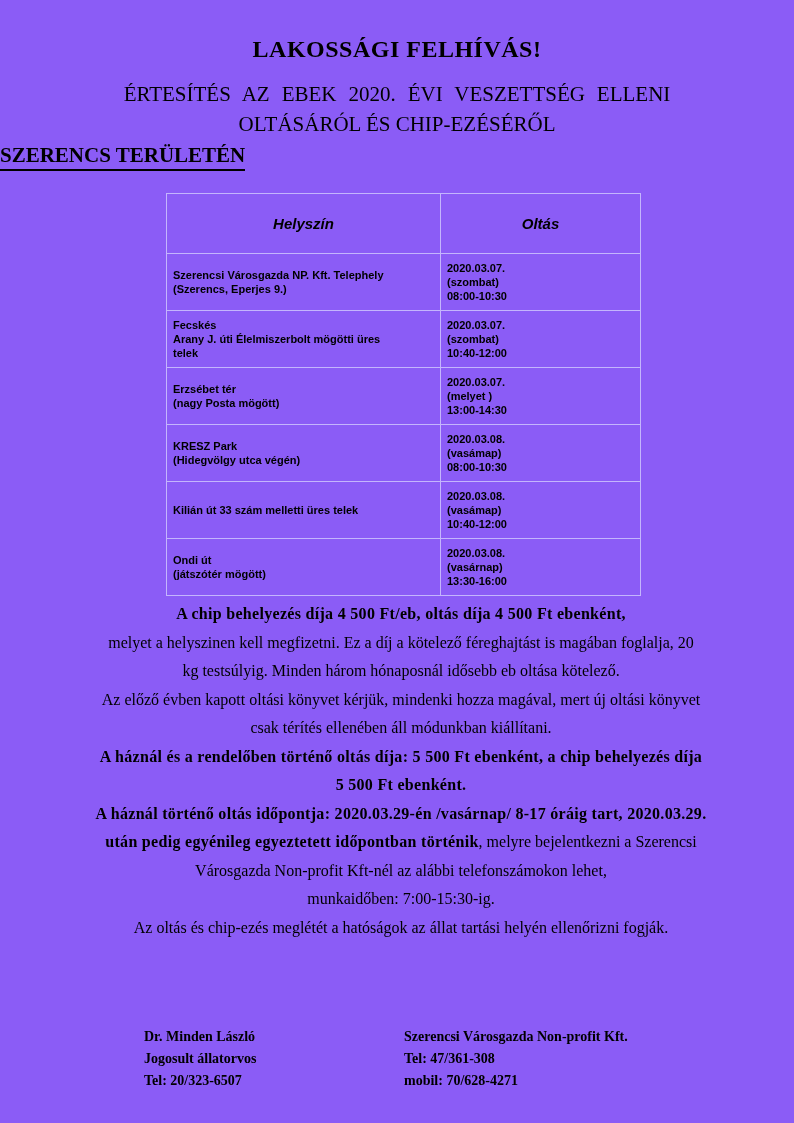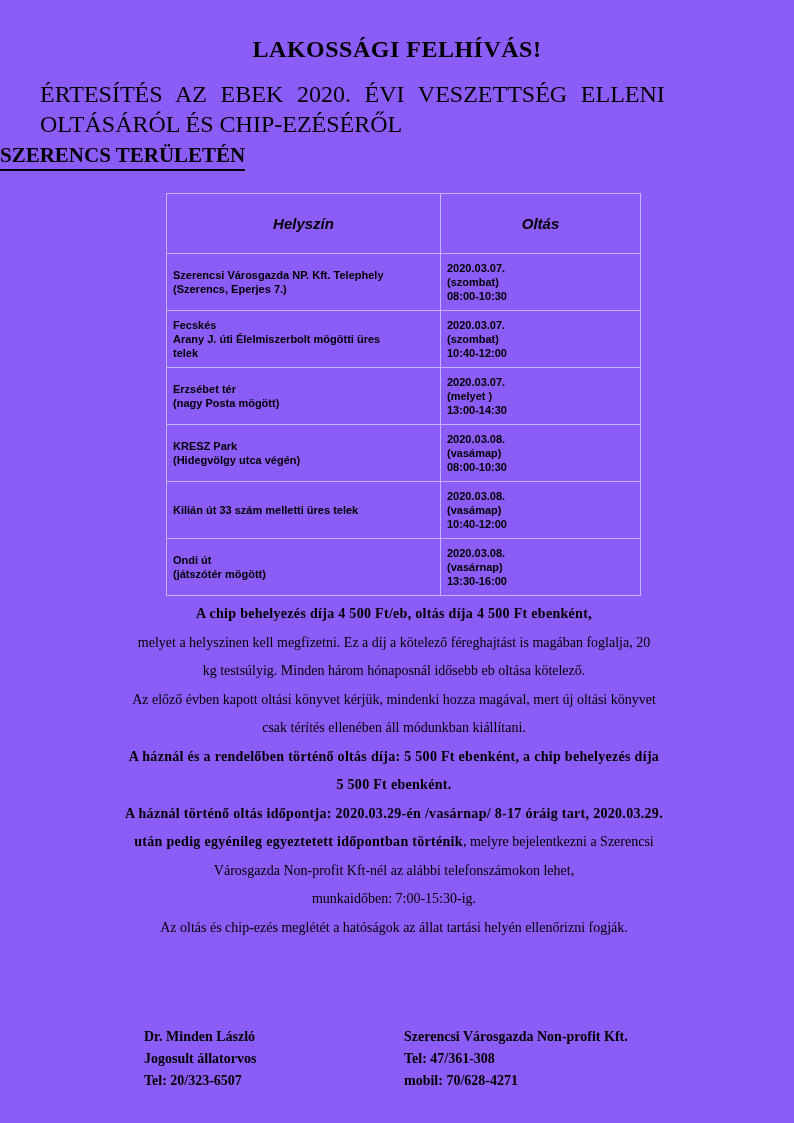--- a/index.html
+++ b/index.html
@@ -24,22 +24,22 @@
     text-align: center;
     font-size: 24px;
     font-weight: bold;
     letter-spacing: 0.5px;
   }
   .subtitle {
     position: absolute;
     top: 79px;
     left: 40px;
     width: 714px;
-    text-align: left;
-    font-size: 24px;
+    text-align: center;
+    font-size: 21px;
     line-height: 30px;
   }
   .subtitle .line1 { word-spacing: 0.32em; }
   .section-title {
     position: absolute;
     top: 143px;
     left: 0;
     width: 100%;
     text-align: left;
     font-size: 21px;
@@ -71,23 +71,23 @@
     font-size: 15px;
     font-style: italic;
     font-weight: bold;
   }
   table.schedule td { height: 52px; line-height: 14px; }
   col.loc-col { width: 274px; }
   col.time-col { width: 200px; }
   .body-text {
     position: absolute;
     top: 600px;
-    left: 53px;
+    left: 60px;
     width: 682px;
-    font-size: 14px;
+    font-size: 16px;
     text-align: center;
   }
   .body-line { line-height: 28.5px; white-space: nowrap; }
   .body-line .b { font-weight: bold; letter-spacing: 0.3px; }
   .footer {
     position: absolute;
     top: 1026px;
     left: 0;
     width: 100%;
     font-size: 14px;
@@ -122,21 +122,21 @@
     <thead>
       <tr>
         <th>Helyszín</th>
         <th>Oltás</th>
       </tr>
     </thead>
     <tbody>
         <tr>
           <td>
             <div>Szerencsi Városgazda NP. Kft. Telephely</div>
-            <div>(Szerencs, Eperjes 7.)</div>
+            <div>(Szerencs, Eperjes 9.)</div>
           </td>
           <td>
             <div>2020.03.07.</div>
             <div>(szombat)</div>
             <div>08:00-10:30</div>
           </td>
         </tr>
         <tr>
           <td>
             <div>Fecskés</div>

